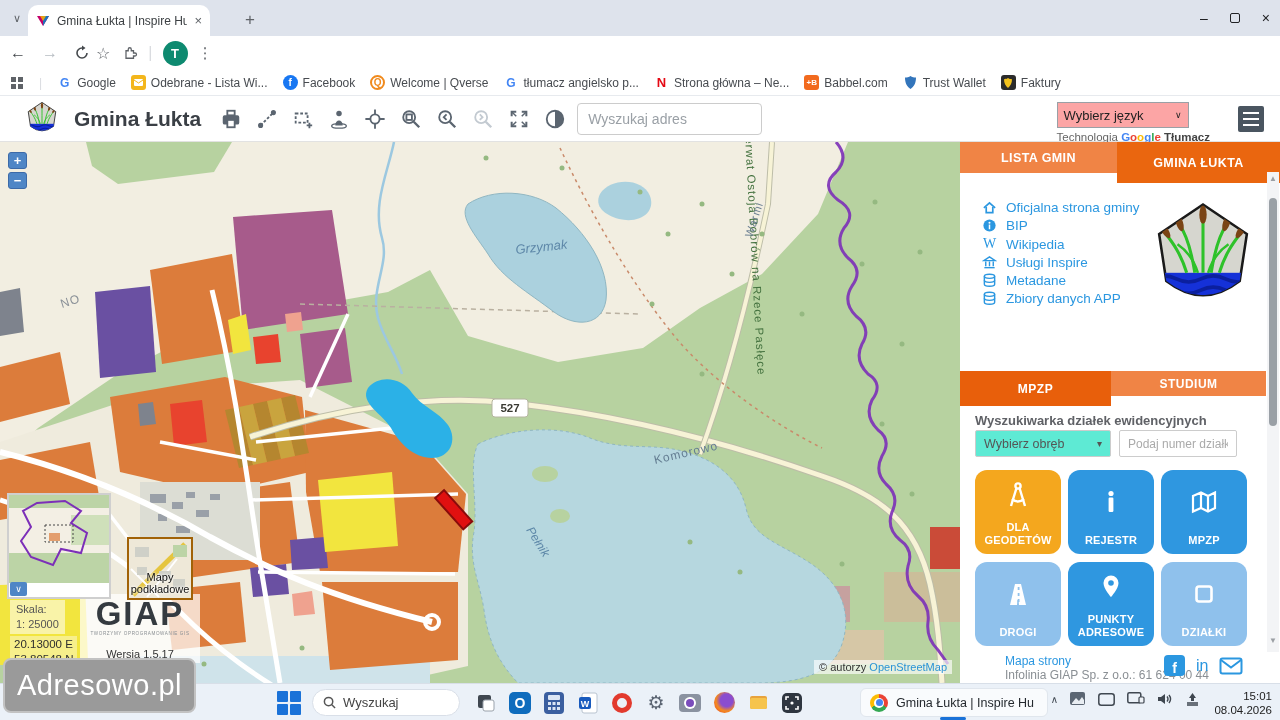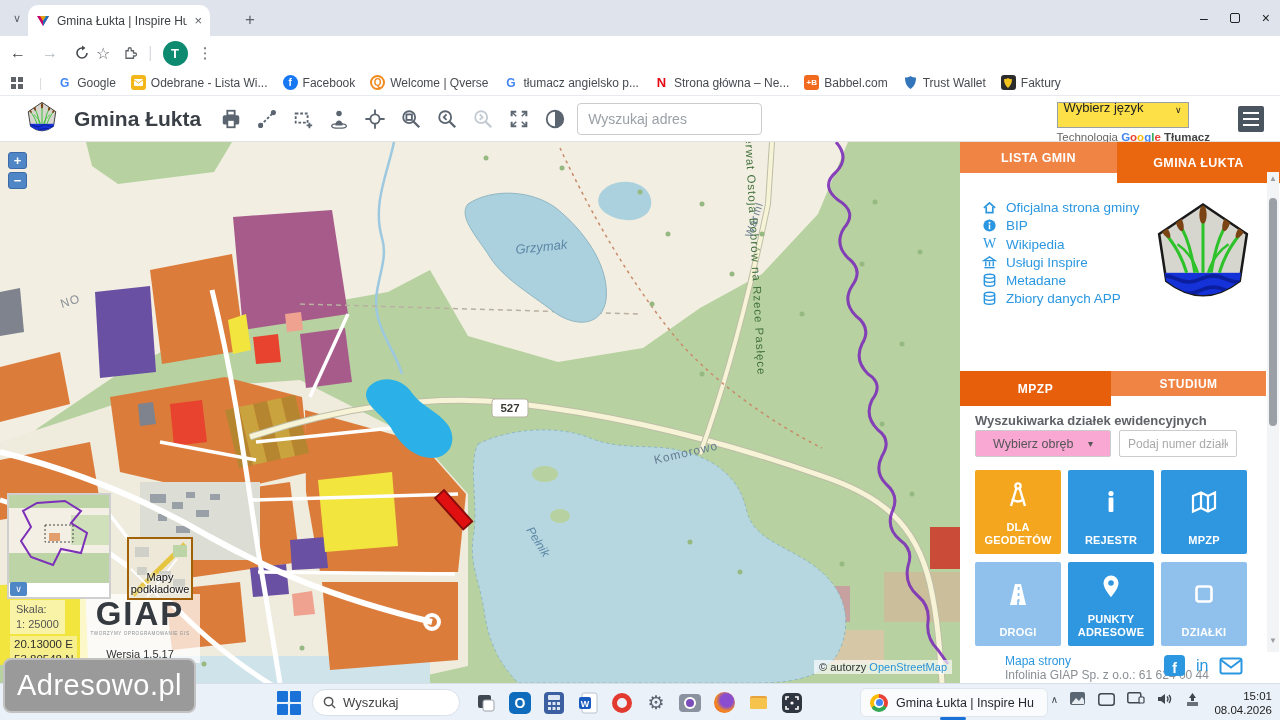--- a/index.html
+++ b/index.html
@@ -29,21 +29,21 @@
   .brand{display:flex;align-items:center;gap:6px;margin-left:34px}
   .brand .insp{font-size:21px;color:#9aa3ab;letter-spacing:.5px}
   .brand .hub{font-size:21px;color:#4a5560;font-weight:bold;letter-spacing:.5px}
   .crest-sm{margin-left:26px}
   .app-title{font-size:21px;font-weight:bold;color:#3a3f45;margin-left:16px;white-space:nowrap}
   .maptools{display:flex;align-items:center;gap:12px;margin-left:18px}
   .mt{width:24px;height:24px;display:flex;align-items:center;justify-content:center}
   .addr-search{width:185px;height:32px;border:1px solid #ccc;border-radius:4px;font-size:14px;color:#333;padding:0 10px;margin-left:10px;outline:none}
   .addr-search::placeholder{color:#9aa0a6}
   .head-right{position:absolute;right:70px;top:6px;text-align:right}
-  .lang-select{width:132px;height:21px;border:1px solid #9aa0a6;background:#fde047;font-size:13px;color:#222;display:flex;align-items:flex-end;justify-content:space-between;padding:12px 6px}
+  .lang-select{width:132px;height:21px;border:1px solid #9aa0a6;background:#fca5a5;font-size:13px;color:#222;display:flex;align-items:center;justify-content:space-between;padding:12px 6px}
   .translate{font-size:11.5px;color:#666;margin-top:3px}
   .translate b{color:#444}
   .g1{color:#4285f4}.g2{color:#ea4335}.g3{color:#fbbc05}.g4{color:#34a853}
   .menu-btn{position:absolute;right:14px;top:9px;width:30px;height:28px;color:#4a5560}
   
   .main{position:absolute;left:0;top:142px;width:1280px;height:541px;display:flex}
   .mapwrap{position:relative;width:960px;height:541px;overflow:hidden;background:#f2eee1}
   .zoombtns{position:absolute;left:8px;top:10px;display:flex;flex-direction:column;gap:3px;z-index:5}
   .zb{width:19px;height:17px;background:#4f86c6;border:1px solid #3c6aa8;border-radius:3px;color:#fff;font-size:13px;font-weight:bold;display:flex;align-items:center;justify-content:center;line-height:1}
   .minimap{position:absolute;left:7px;top:351px;width:104px;height:106px;background:#fff;border:2px solid #cfcfcf;z-index:5}
@@ -64,26 +64,26 @@
   .sidebar{position:relative;width:320px;height:541px;background:#fff;overflow:hidden}
   .tab-lista{position:absolute;left:0;top:0;width:157px;height:31px;background:#f08445;color:#fff;font-size:12.5px;font-weight:bold;display:flex;align-items:center;justify-content:center;letter-spacing:.4px}
   .tab-gmina{position:absolute;left:157px;top:0;width:163px;height:41px;background:#ea660f;color:#fff;font-size:12.5px;font-weight:bold;display:flex;align-items:center;justify-content:center;letter-spacing:.4px}
   .links{position:absolute;left:22px;top:58px;display:flex;flex-direction:column;gap:3px}
   .link{display:flex;align-items:center;gap:9px;font-size:13.5px;color:#2b97e0;white-space:nowrap}
   .crest-big{position:absolute;left:192px;top:43px}
   .plan-tabs{position:absolute;left:0;top:229px;width:320px}
   .tab-mpzp{position:absolute;left:0;top:0;width:151px;height:35px;background:#e85f0b;color:#fff;font-size:12px;font-weight:bold;display:flex;align-items:center;justify-content:center;letter-spacing:.5px}
   .tab-studium{position:absolute;left:151px;top:0;width:155px;height:25px;background:#f08445;color:#fff;font-size:12px;font-weight:bold;display:flex;align-items:center;justify-content:center;letter-spacing:.5px}
   .parcel-head{position:absolute;left:15px;top:271px;font-size:13px;font-weight:bold;color:#5f6166}
-  .obreb{position:absolute;left:15px;top:288px;width:136px;height:27px;border:1px solid #ccc;border-radius:2px;font-size:12.5px;color:#555;display:flex;align-items:center;justify-content:space-between;padding:0 17px;background:#f9a8d4}
+  .obreb{position:absolute;left:15px;top:288px;width:136px;height:27px;border:1px solid #ccc;border-radius:2px;font-size:12.5px;color:#555;display:flex;align-items:center;justify-content:space-between;padding:0 8px;background:#5eead4}
   .obreb .car{color:#555;font-size:10px}
   .parcel-input{position:absolute;left:159px;top:288px;width:118px;height:27px;border:1px solid #ccc;border-radius:2px;font-size:12px;color:#333;padding:0 8px;outline:none}
   .parcel-input::placeholder{color:#aaa}
   .tiles{position:absolute;left:15px;top:328px;display:grid;grid-template-columns:repeat(3,86px);grid-auto-rows:84px;gap:8px 7px}
-  .tile{border-radius:2px;display:flex;flex-direction:column;align-items:center;justify-content:flex-end;padding-bottom:7px;color:#fff}
+  .tile{border-radius:12px;display:flex;flex-direction:column;align-items:center;justify-content:flex-end;padding-bottom:7px;color:#fff}
   .tile .tic{flex:1;display:flex;align-items:center;justify-content:center}
   .tile .tlb{font-size:11px;font-weight:bold;text-align:center;line-height:1.2;letter-spacing:.2px}
   .t-orange{background:#f4a71e}.t-blue{background:#2f97e0}.t-lblue{background:#8fc1ec}
   .sb-footer{position:absolute;left:45px;top:512px;font-size:12px;line-height:1.2}
   .sb-footer .ms{color:#2b97e0}
   .sb-footer .inf{color:#8a8f94}
   .socials{position:absolute;left:204px;top:513px;display:flex;gap:11px;align-items:center}
   .soc-fb{width:21px;height:21px;background:#2b97e0;border-radius:4px;color:#fff;font-weight:bold;font-size:14px;display:flex;align-items:flex-end;justify-content:center;line-height:1.1}
   .soc-in{color:#2b97e0;font-weight:400;font-size:16px}
   .sb-scroll{position:absolute;right:1px;top:30px;width:12px;height:480px;background:#f3f4f6}

